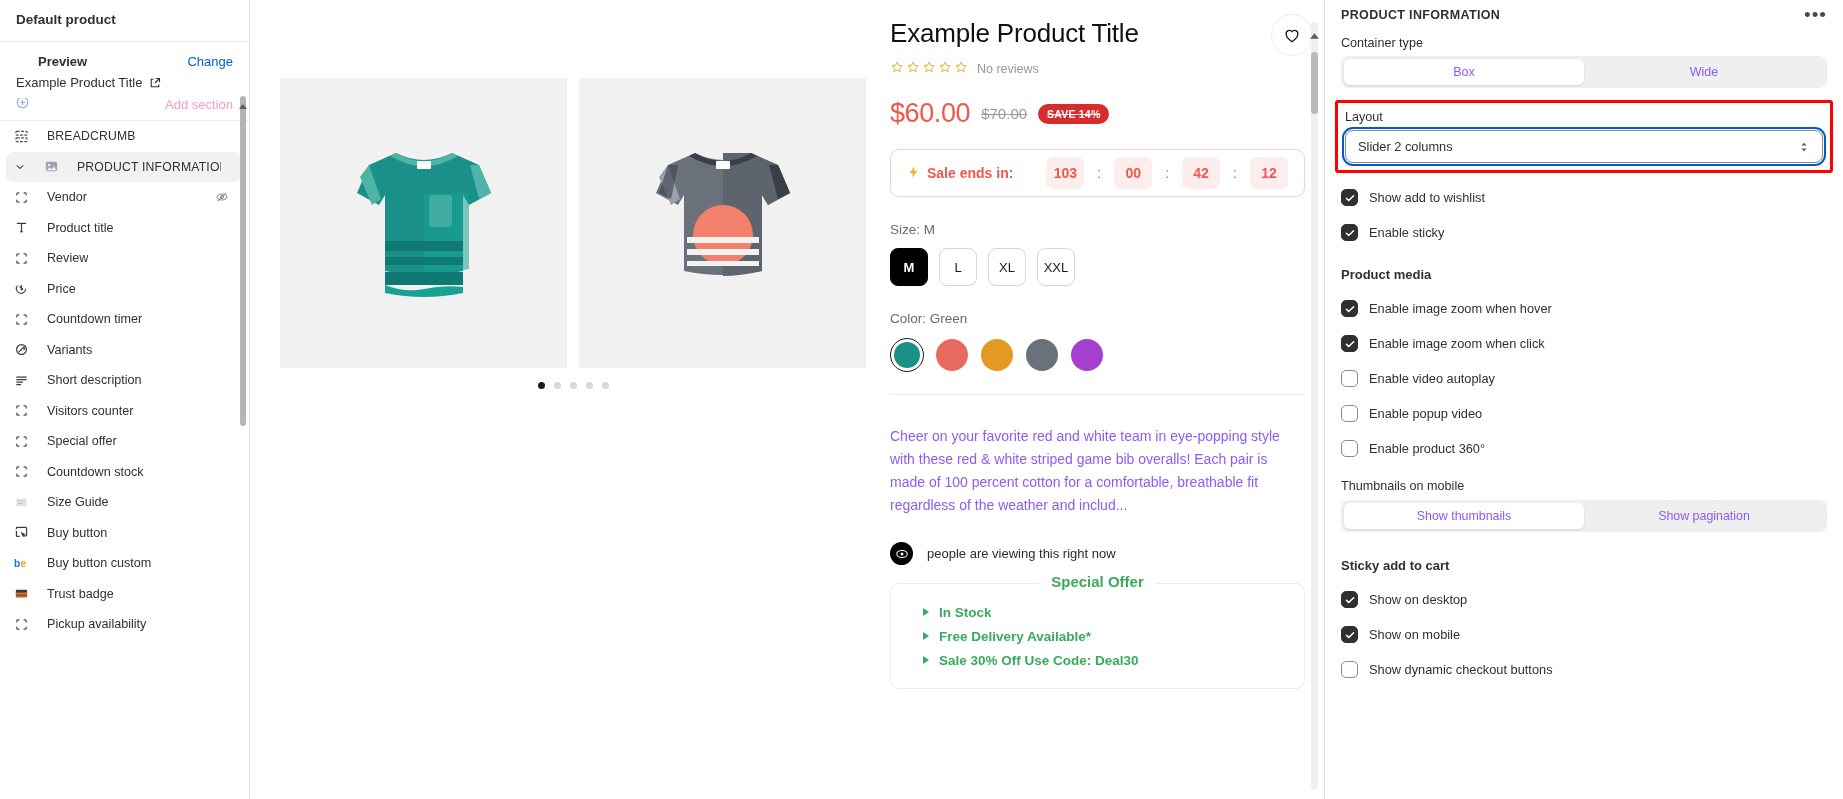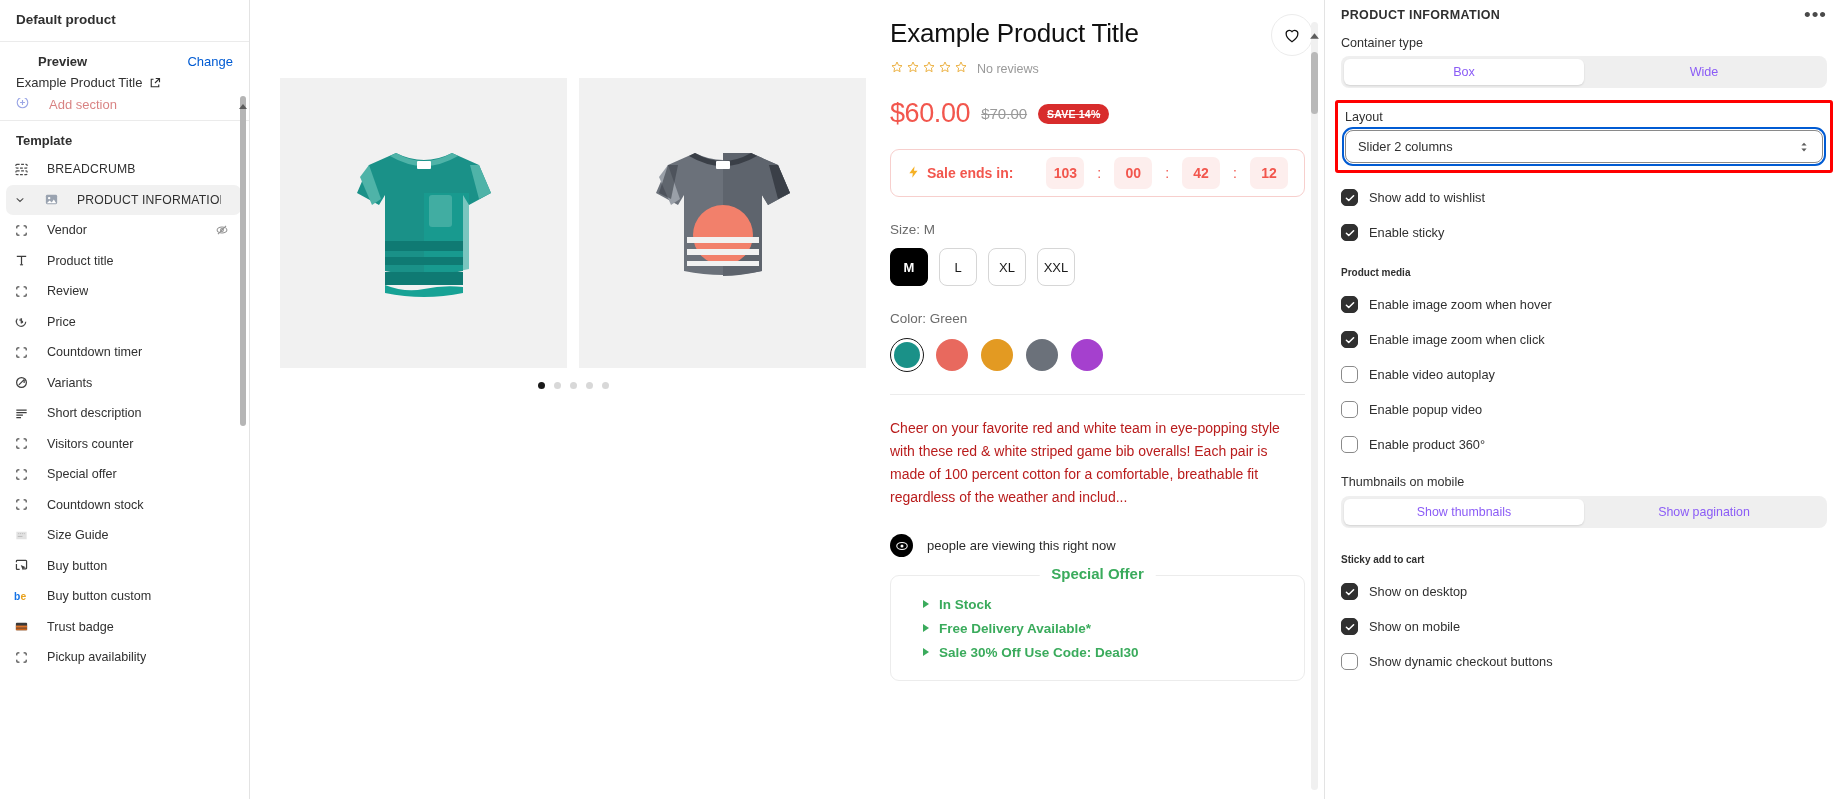--- a/index.html
+++ b/index.html
@@ -26,22 +26,22 @@
   .sb-preview-label { font-size: 13px; font-weight: bold; color: #303030; }
   .sb-change { font-size: 13px; color: #005bd3; cursor: pointer; }
   .sb-preview-value {
     font-size: 13px; color: #303030; margin-top: 6px;
     display: flex; align-items: center; gap: 7px;
   }
   .ext-icon { width: 12px; height: 12px; display: inline-block; }
 
   .sb-addsec {
     padding: 2px 16px 8px 16px;
-    font-size: 13px; color: #b91c1c; display: flex; align-items: center; gap: 20px;
-    opacity: .55; overflow: hidden; height: 18px;
+    font-size: 13px; color: #ec4899; display: flex; align-items: center; gap: 20px;
+    opacity: .55; overflow: hidden; height: 18px; justify-content: space-between;
   }
   .sb-sep { height: 1px; background: #ebebeb; margin: 4px 0 0 0; }
 
   .sb-template {
     padding: 12px 16px 6px 16px;
     font-size: 13px; font-weight: bold; color: #303030;
   }
 
   .sb-list { flex: 1; overflow: hidden; position: relative; }
   .sb-item {
@@ -142,21 +142,21 @@
   .color-row { display: flex; gap: 11px; margin-top: 12px; }
   .swatch { width: 32px; height: 32px; border-radius: 50%; cursor: pointer; }
   .swatch-wrap {
     width: 34px; height: 34px; border-radius: 50%; display: flex;
     align-items: center; justify-content: center;
   }
   .swatch-wrap.sel { border: 1.5px solid #1a1a1a; padding: 2px; }
   .swatch-wrap.sel .swatch { width: 26px; height: 26px; }
 
   .hr { height: 1px; background: #ececec; margin: 22px 0 0 0; }
-  .desc { margin-top: 22px; font-size: 14px; line-height: 23px; color: #b91c1c; }
+  .desc { margin-top: 30px; font-size: 14px; line-height: 23px; color: #8b5cf6; }
 
   .viewers { display: flex; align-items: center; gap: 14px; margin-top: 25px; }
   .eye-badge {
     width: 23px; height: 23px; border-radius: 50%; background: #000;
     display: flex; align-items: center; justify-content: center;
   }
   .viewers-txt { font-size: 13px; color: #2b2b2b; }
 
   .offer {
     margin-top: 18px; border: 1px solid #ececec; border-radius: 9px;
@@ -223,21 +223,21 @@
 
   .cb-row { display: flex; align-items: center; gap: 11px; margin-top: 18px; cursor: pointer; }
   .cbx {
     width: 17px; height: 17px; border-radius: 5px; flex: 0 0 17px;
     border: 1.4px solid #8a8a8a; background: #fff;
     display: flex; align-items: center; justify-content: center;
   }
   .cbx.on { background: #303030; border-color: #303030; }
   .cb-label { font-size: 12.8px; color: #303030; }
   .rp-section {
-    font-size: 10px; font-weight: bold; color: #303030; margin-top: 26px;
+    font-size: 13px; font-weight: bold; color: #303030; margin-top: 26px;
   }
   .rp-sublabel { font-size: 12.6px; color: #303030; margin-top: 22px; margin-bottom: 7px; }
   .seg.small .seg-btn { font-size: 12.4px; }
 </style>
 </head>
 <body>
 
 <div class="app">
 
   <div class="sidebar">
@@ -264,21 +264,20 @@
       <span>
         <svg viewBox="0 0 16 16" width="13" height="13">
             <circle cx="8" cy="8" r="6.5" fill="none" stroke="#4a5fd1" stroke-width="1.4"></circle>
             <path d="M8 5v6M5 8h6" stroke="#4a5fd1" stroke-width="1.4"></path>
           </svg>
       </span>
       <span>Add section</span>
     </div>
     <div class="sb-sep"></div>
 
-    <div class="sb-template">Template</div>
 
     <div class="sb-list" id="sidebar-list">
         <div class="sb-item section">
           <span class="sb-ico">
             <svg viewBox="0 0 16 16" width="15" height="15">
               <rect x="2" y="2.5" width="12" height="4" rx="1" fill="none" stroke="#4a4a4a" stroke-width="1.2" stroke-dasharray="3 1.6"></rect>
               <rect x="2" y="9.5" width="12" height="4" rx="1" fill="none" stroke="#4a4a4a" stroke-width="1.2" stroke-dasharray="3 1.6"></rect>
             </svg>
           </span>
           <span class="sb-label">BREADCRUMB</span>

